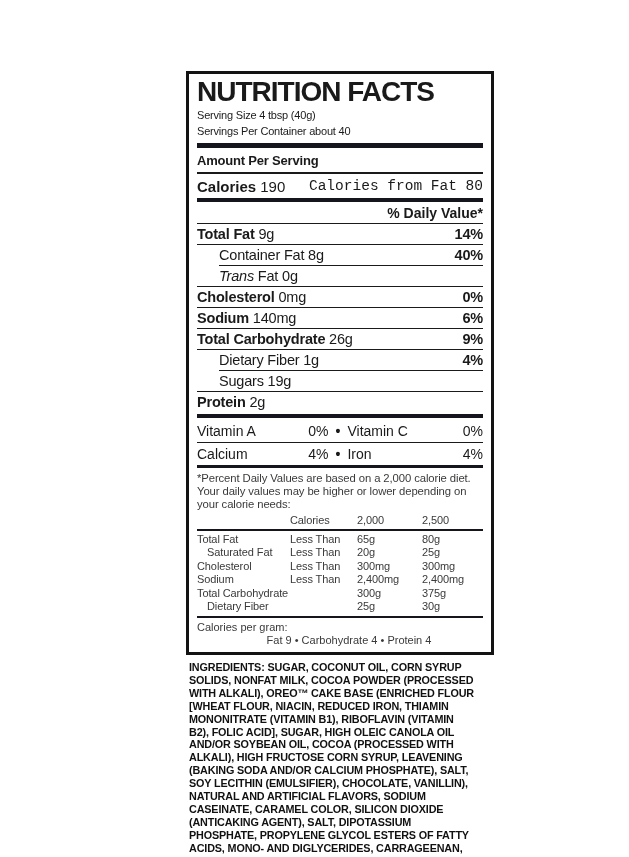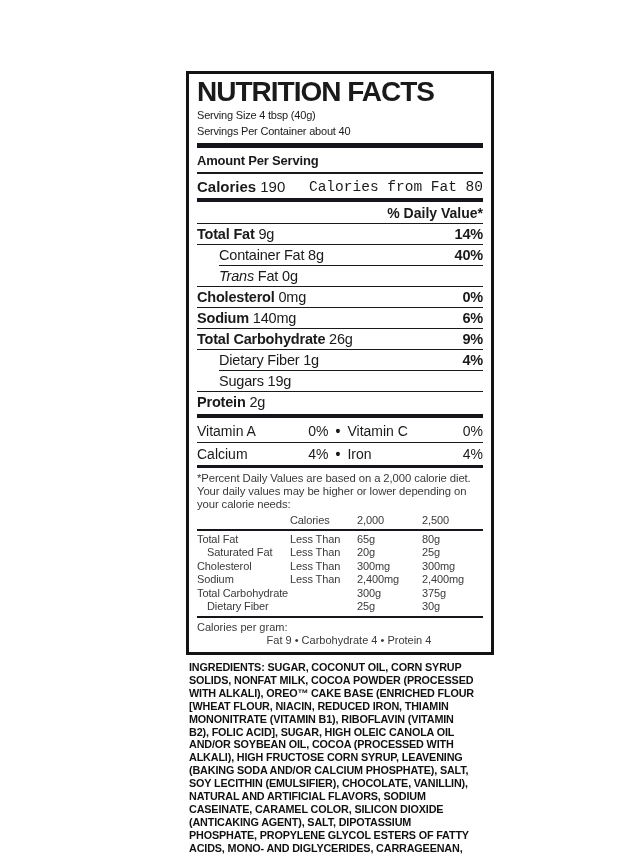--- a/index.html
+++ b/index.html
@@ -22,21 +22,21 @@
     line-height:30px; white-space:nowrap;
   }
   .serving-line { font-size:11px; line-height:16px; letter-spacing:-0.2px; }
   .bar { background:#15151e; height:5px; margin:4px 0 2px 0; }
   .bar-thin { background:#15151e; height:4px; margin:2px 0 2px 0; }
   .aps {
     font-size:13px; font-weight:bold; padding:3px 0 4px 0;
     border-bottom:2px solid #1a1a1a; letter-spacing:-0.2px;
   }
   .calories-row {
-    display:flex; justify-content:space-between; align-items:center;
+    display:flex; justify-content:space-between; align-items:flex-start;
     font-size:15px; padding:4px 0 3px 0; border-bottom:4px solid #15151e;
   }
   .calories-left b { margin-right:4px; }
   .calories-right { font-size:14.5px;font-family:Liberation Mono, monospace; }
   .dv-header {
     text-align:right; font-weight:bold; font-size:14px;
     padding:3px 0 2px 0; border-bottom:1px solid #1a1a1a;
   }
   .row {
     display:flex; justify-content:space-between; align-items:baseline;

